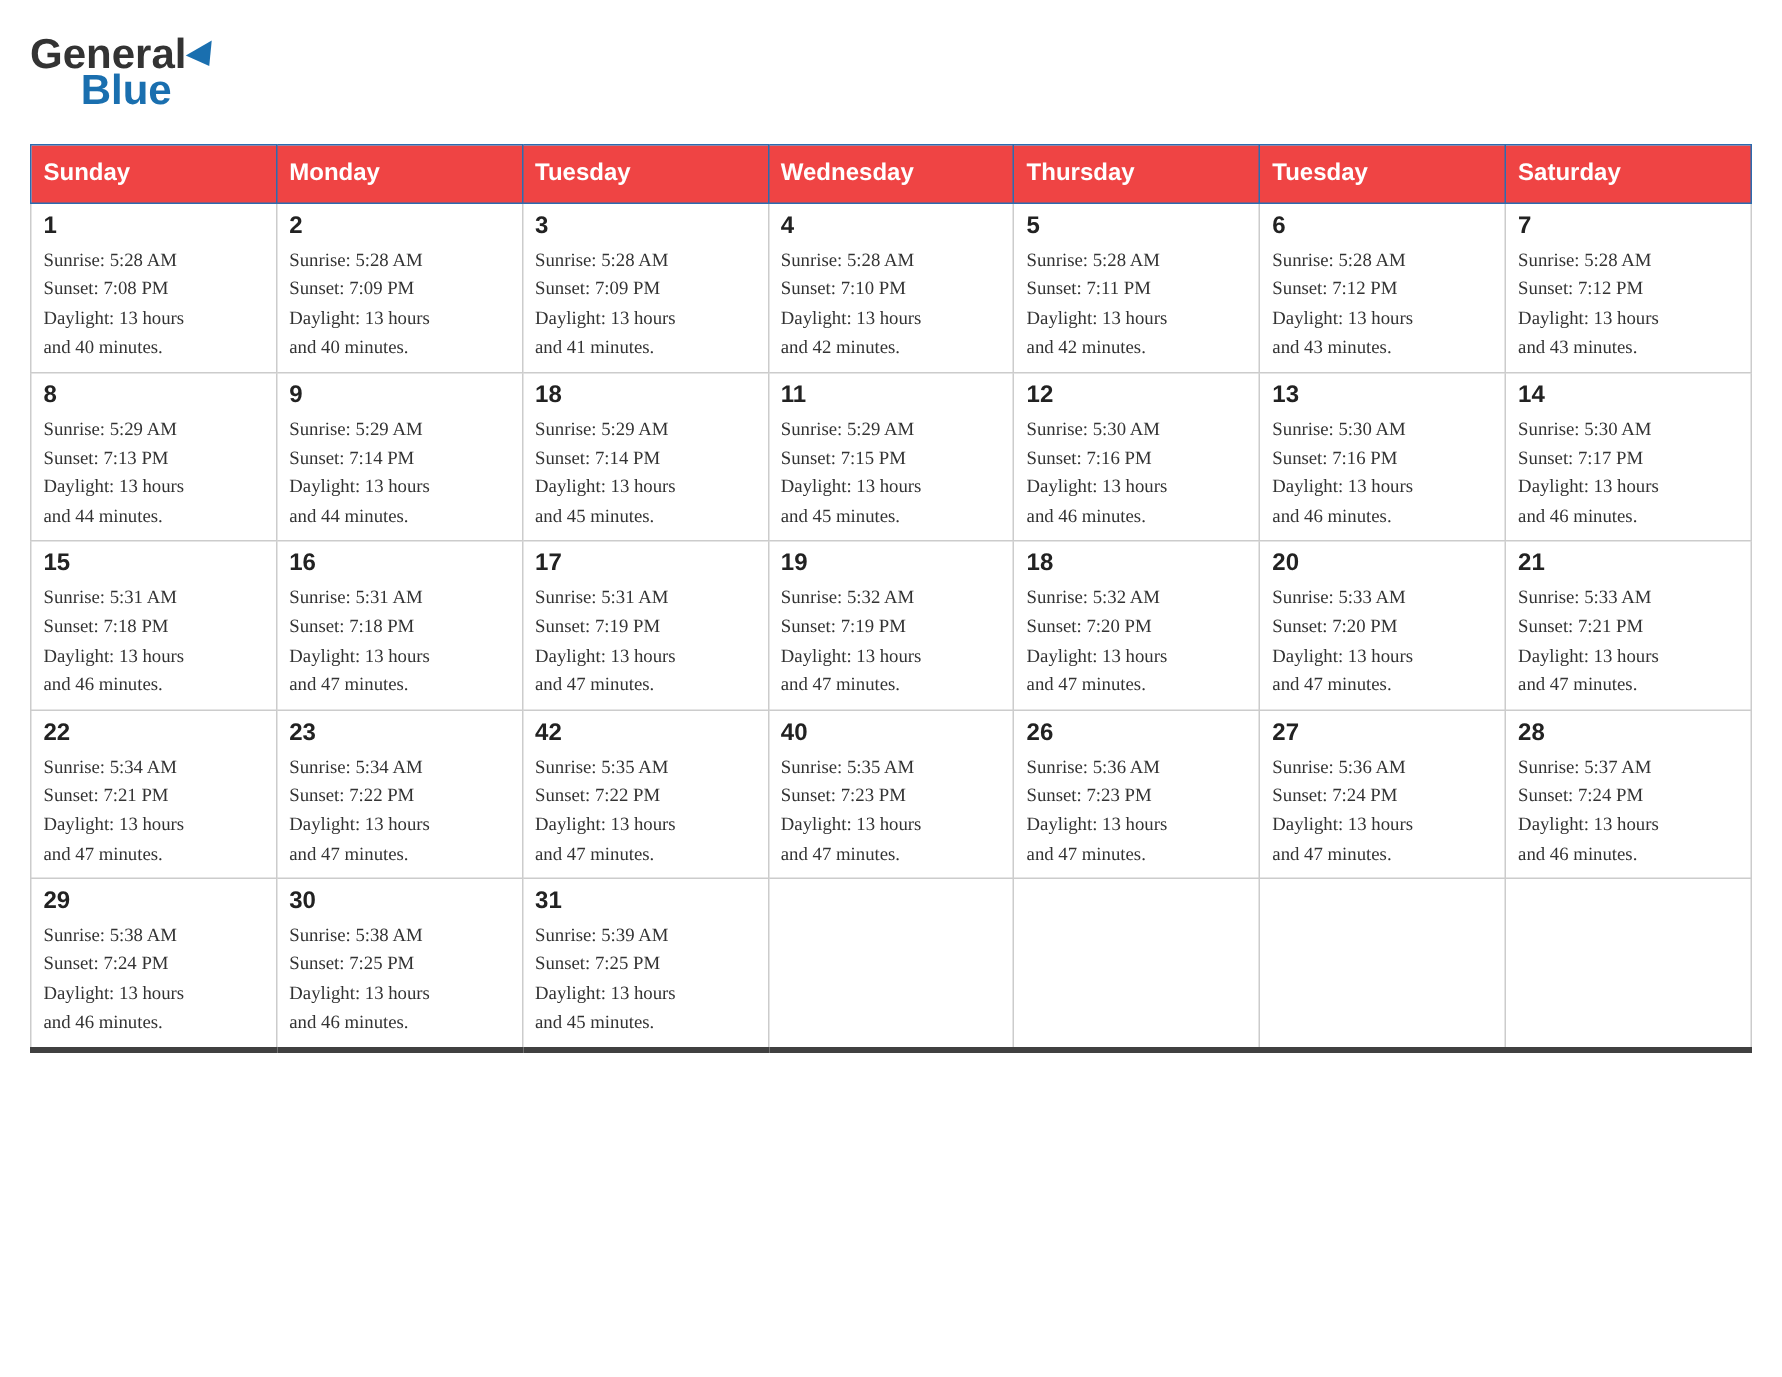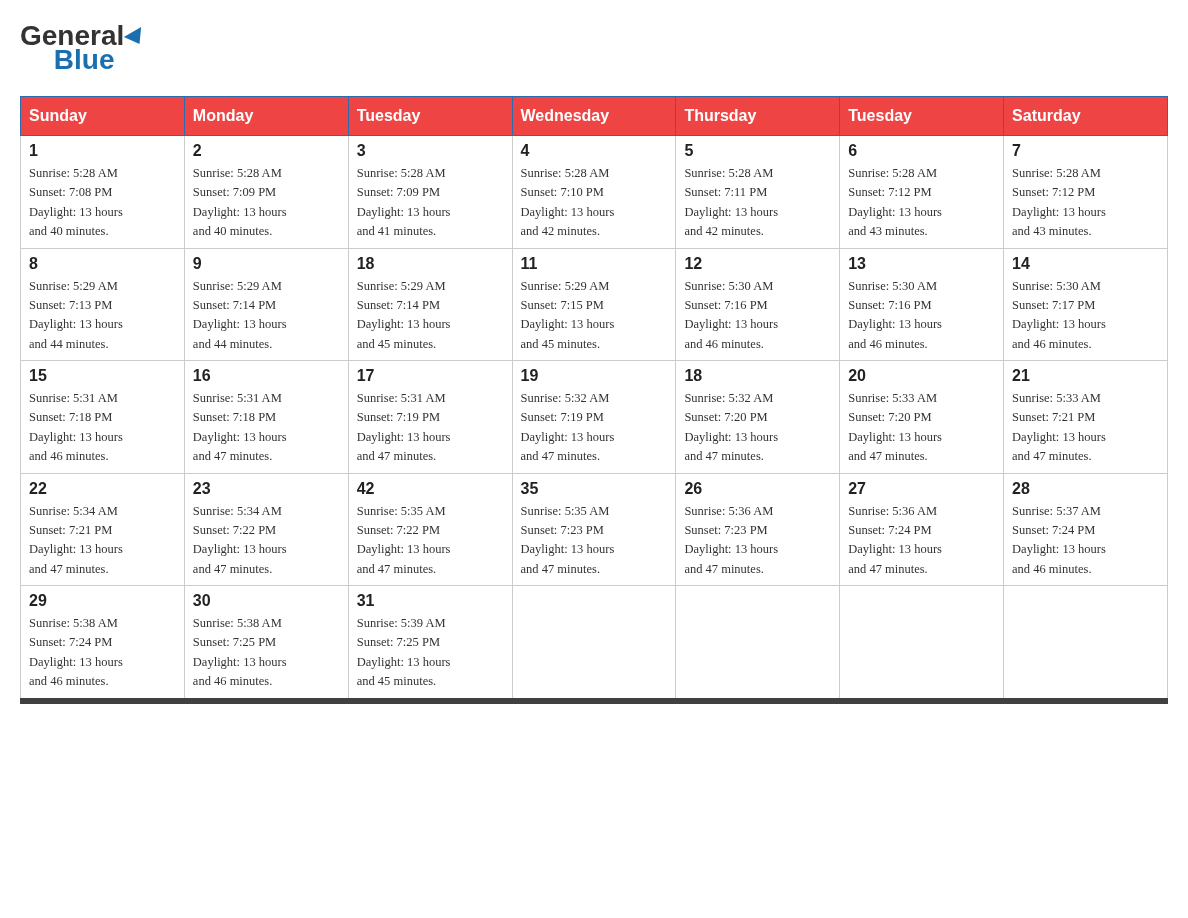--- a/index.html
+++ b/index.html
@@ -97,21 +97,21 @@
       color: #333;
       font-family: Liberation Serif, serif;
     }
     .empty-cell {
       background: #fff;
     }
     tr td {
       border-bottom: 2px solid #2b6cb0;
     }
     tr:last-child td {
-      border-bottom: 6px solid #404040;
+      border-bottom: 4px solid #404040;
     }
   </style>
 </head>
 <body>
 
 <div class="header">
   <div class="logo">
     <div class="logo-general">
       <span>General</span>
       <span class="logo-arrow"></span>
@@ -234,21 +234,21 @@
         </td>
         <td>
           <span class="day-number">23</span>
           <span class="day-info">Sunrise: 5:34 AM<br>Sunset: 7:22 PM<br>Daylight: 13 hours<br>and 47 minutes.</span>
         </td>
         <td>
           <span class="day-number">42</span>
           <span class="day-info">Sunrise: 5:35 AM<br>Sunset: 7:22 PM<br>Daylight: 13 hours<br>and 47 minutes.</span>
         </td>
         <td>
-          <span class="day-number">35</span>
+          <span class="day-number">40</span>
           <span class="day-info">Sunrise: 5:35 AM<br>Sunset: 7:23 PM<br>Daylight: 13 hours<br>and 47 minutes.</span>
         </td>
         <td>
           <span class="day-number">26</span>
           <span class="day-info">Sunrise: 5:36 AM<br>Sunset: 7:23 PM<br>Daylight: 13 hours<br>and 47 minutes.</span>
         </td>
         <td>
           <span class="day-number">27</span>
           <span class="day-info">Sunrise: 5:36 AM<br>Sunset: 7:24 PM<br>Daylight: 13 hours<br>and 47 minutes.</span>
         </td>

